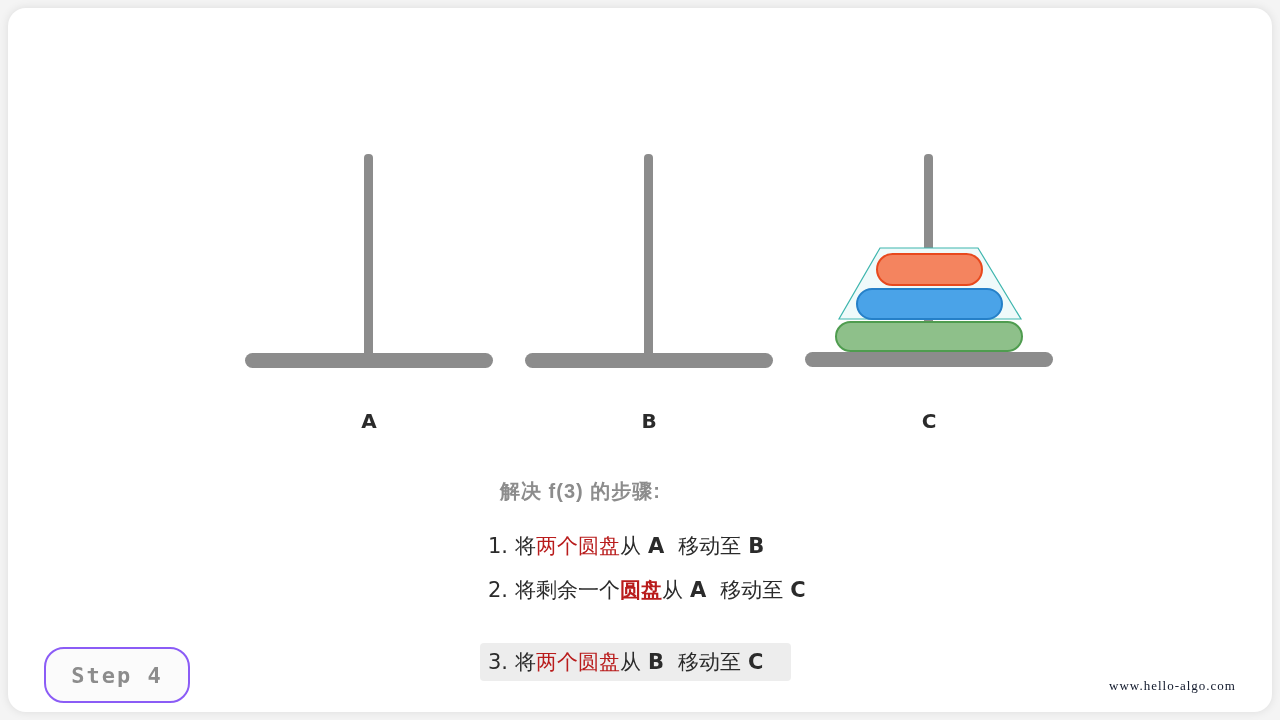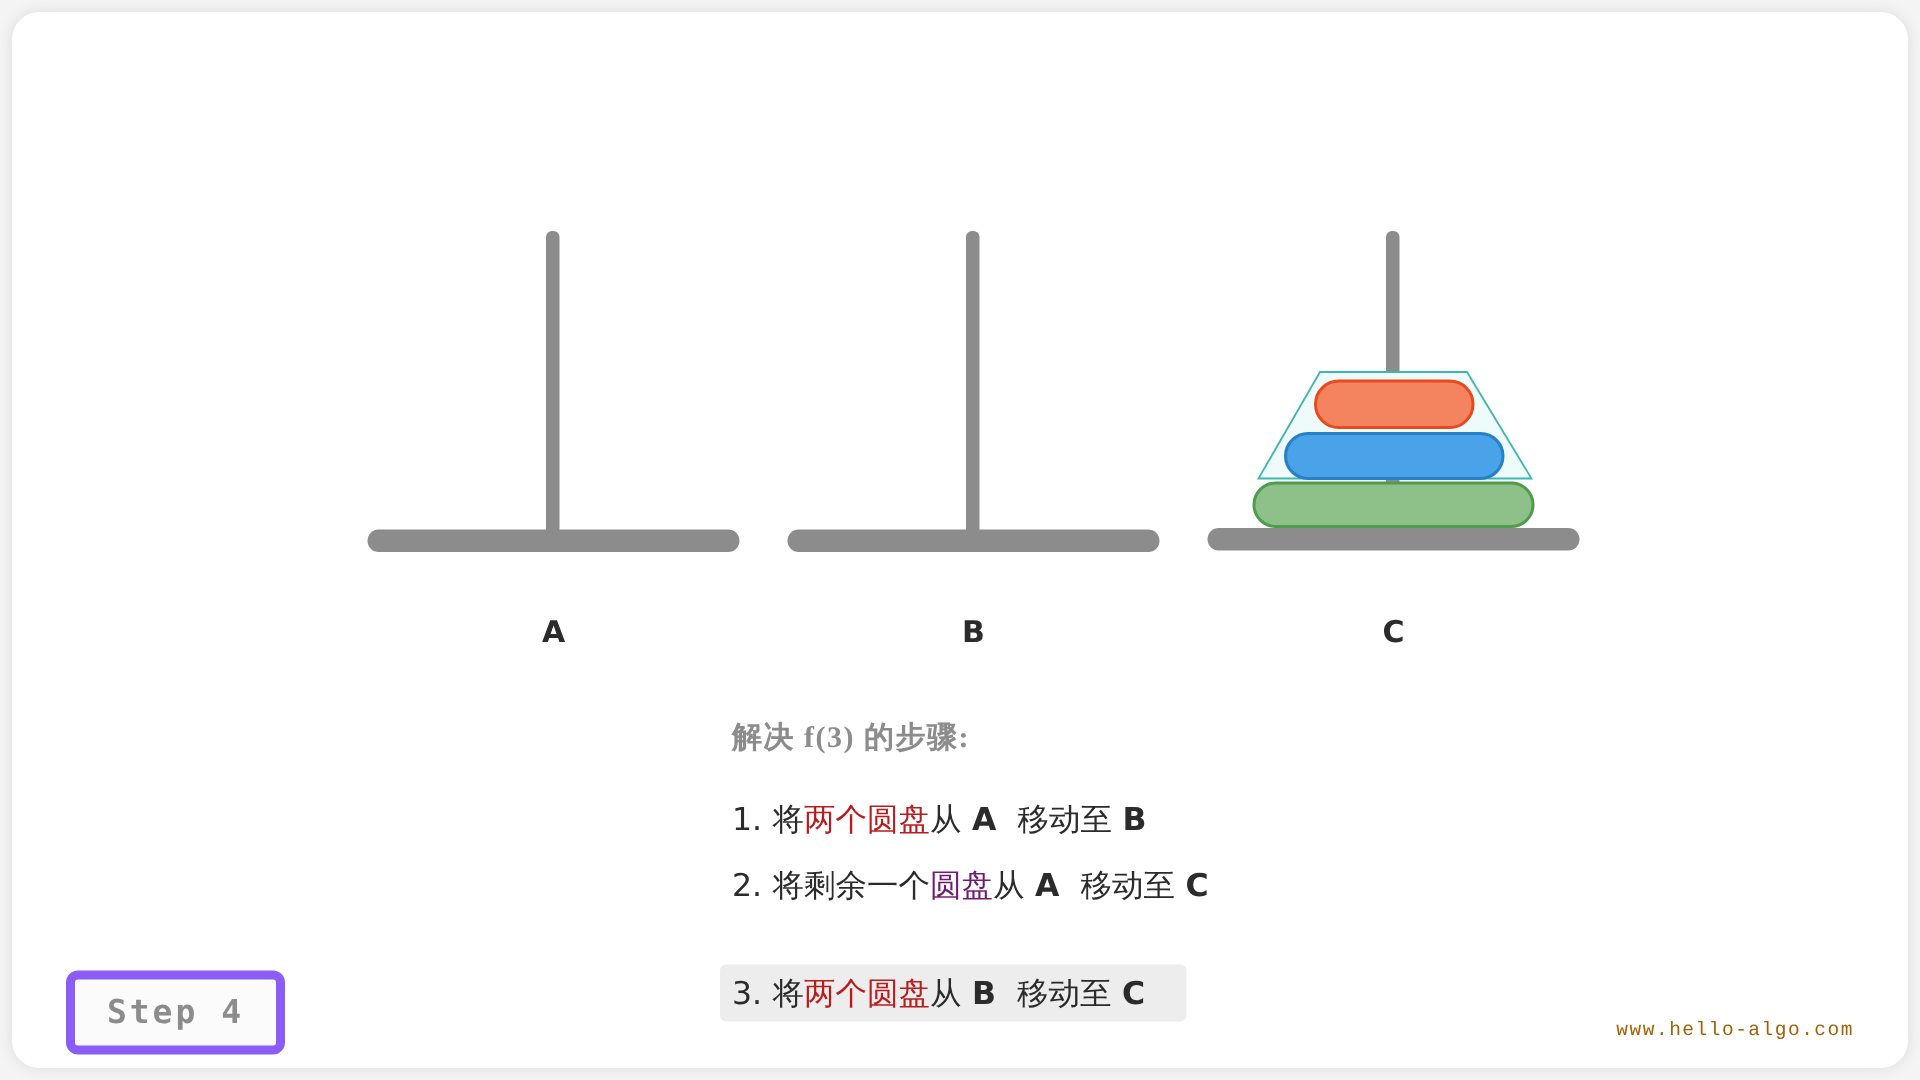--- a/index.html
+++ b/index.html
@@ -71,70 +71,70 @@
     position: absolute;
     left: 472px;
     top: 470px;
     width: 640px;
   }
   .steps-heading {
     font-size: 20px;
     font-weight: bold;
     color: #8c8c8c;
     letter-spacing: 1px;
-    margin-left: 8px;
+    margin-left: 20px;
     margin-bottom: 22px;
-    font-family: Liberation Serif, serif;
+    font-family: Liberation Sans, sans-serif;
   }
   .step-row {
     display: inline-block;
     font-size: 21px;
     color: #2b2b2b;
     padding: 5px 14px 5px 8px;
     border-radius: 4px;
     margin-bottom: 6px;
     white-space: nowrap;
     font-family: "DejaVu Sans", "Liberation Sans", sans-serif;
   }
   .step-line { display: block; }
   .step-row.highlighted { background: #ededed; margin-top: 28px; }
   .tok { }
   .tok.bold { font-weight: bold; }
   .tok.teal { color: #b91c1c; }
-  .tok.green { color: #701a75; }
+  .tok.green { color: #b91c1c; font-weight: bold; }
   .sp { display: inline-block; width: 7px; }
   
   .step-badge {
     position: absolute;
     left: 36px;
     top: 639px;
     width: 146px;
     height: 56px;
     box-sizing: border-box;
-    border: 6px solid #8b5cf6;
-    border-radius: 8px;
+    border: 2px solid #8b5cf6;
+    border-radius: 20px;
     background: #fbfbfb;
     color: #8c8c8c;
     font-size: 22px;
     font-weight: bold;
     letter-spacing: 2px;
     display: flex;
     align-items: center;
     justify-content: center;
     font-family: "DejaVu Sans Mono", "Liberation Mono", monospace;
   }
   
   .watermark {
     position: absolute;
     right: 36px;
     bottom: 18px;
     font-size: 13px;
-    color: #a16207;
+    color: #0f172a;
     letter-spacing: 1px;
-    font-family: Liberation Mono, monospace;
+    font-family: Liberation Serif, serif;
   }
 </style>
 </head>
 <body>
 
 <div id="canvas">
   <div class="card">
 
     <div>
       <div class="pillar-rod" style="left:356px; top:146px; height:207px;"></div>

